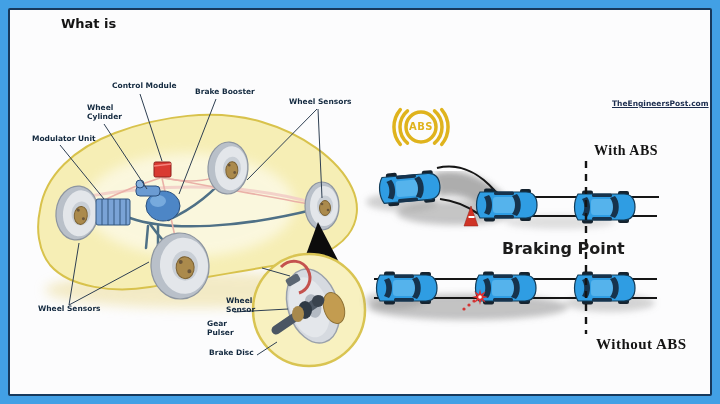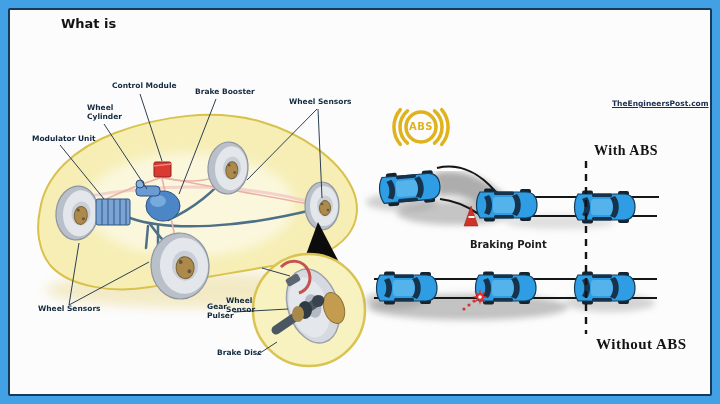--- a/index.html
+++ b/index.html
@@ -14,32 +14,32 @@
     border-radius:2px;
   }
   .art{position:absolute;left:0;top:0;width:720px;height:404px;}
   .txt{position:absolute;color:var(--text-dark,#141414);white-space:nowrap;}
   .what-is{left:61px;top:16px;font-size:13px;font-weight:bold;}
   .title{left:110px;top:24px;font-size:30px;font-weight:bold;letter-spacing:0;}
   .subtitle{left:447px;top:62px;font-size:16.5px;font-weight:bold;}
   .watermark{left:612px;top:99px;font-size:7.5px;font-weight:bold;color:#1b2c4e;text-decoration:underline;}
   .with-abs{left:594px;top:143px;font-family:"Liberation Serif","DejaVu Serif",serif;font-size:14px;font-weight:bold;letter-spacing:.5px;}
   .without-abs{left:596px;top:336px;font-family:"Liberation Serif","DejaVu Serif",serif;font-size:15px;font-weight:bold;letter-spacing:.5px;}
-  .braking-point{left:470px;top:239px;font-size:10px;font-weight:bold;color:#1c1c1c;}
+  .braking-point{left:502px;top:239px;font-size:16px;font-weight:bold;color:#1c1c1c;}
   .abs-text{left:406px;top:121px;width:30px;text-align:center;font-size:10px;font-weight:bold;color:var(--abs-gold,#dfb31d);letter-spacing:.5px;}
   .dlabel{position:absolute;font-size:7.5px;font-weight:bold;color:#13293f;line-height:8.5px;white-space:pre-line;}
   #lbl-control-module{left:112px;top:82px;}
   #lbl-brake-booster{left:195px;top:88px;}
   #lbl-wheel-sensors-top{left:289px;top:98px;}
   #lbl-master-cylinder{left:87px;top:104px;}
   #lbl-modulator-unit{left:32px;top:135px;text-align:right;}
   #lbl-wheel-sensors-bottom{left:38px;top:305px;}
   #lbl-wheel-sensor{left:226px;top:254px;margin-top:43px;}
-  #lbl-gear-pulser{left:207px;top:303px;}
-  #lbl-brake-disc{left:209px;top:349px;margin-left:8px;}
+  #lbl-gear-pulser{left:207px;top:320px;}
+  #lbl-brake-disc{left:209px;top:349px;}
   
   .car-paint{fill:var(--car-blue,#2f9de3);stroke:#123c59;stroke-width:1.2;}
   .red-part{fill:var(--alert-red,#d93a31);}
   .gold{stroke:var(--abs-gold,#dfb31d);}
   .leader{stroke:#2e3f52;stroke-width:1;fill:none;}
   .pipe{stroke:#4e7086;stroke-width:2.5;fill:none;stroke-linecap:round;}
   .wire{stroke:#eab1a8;stroke-width:1.6;fill:none;stroke-linecap:round;}
   .road{stroke:#161616;stroke-width:2.2;fill:none;}
 </style>
 </head>

